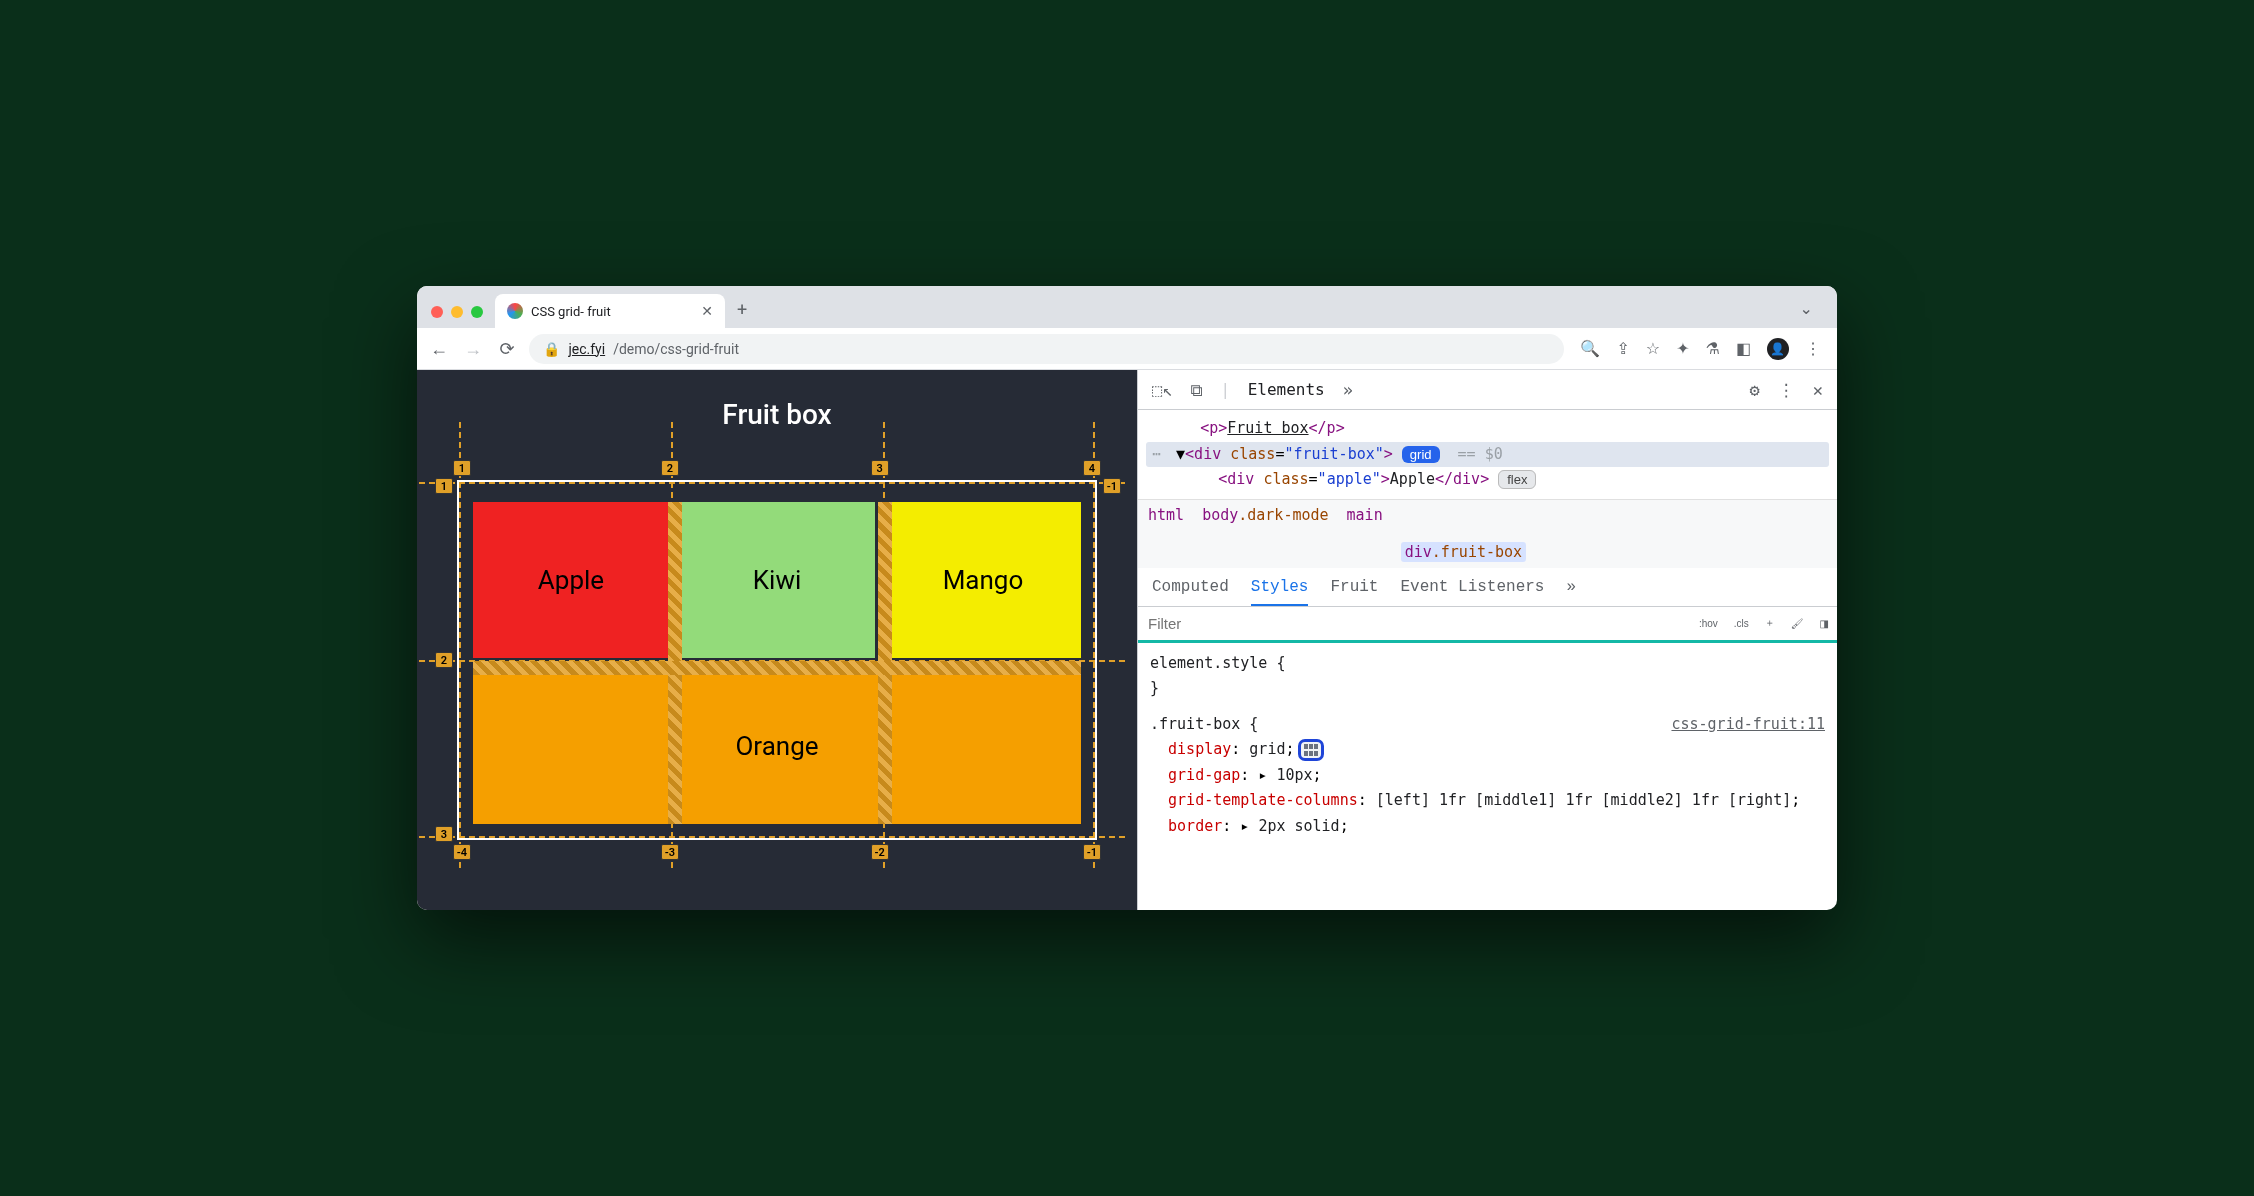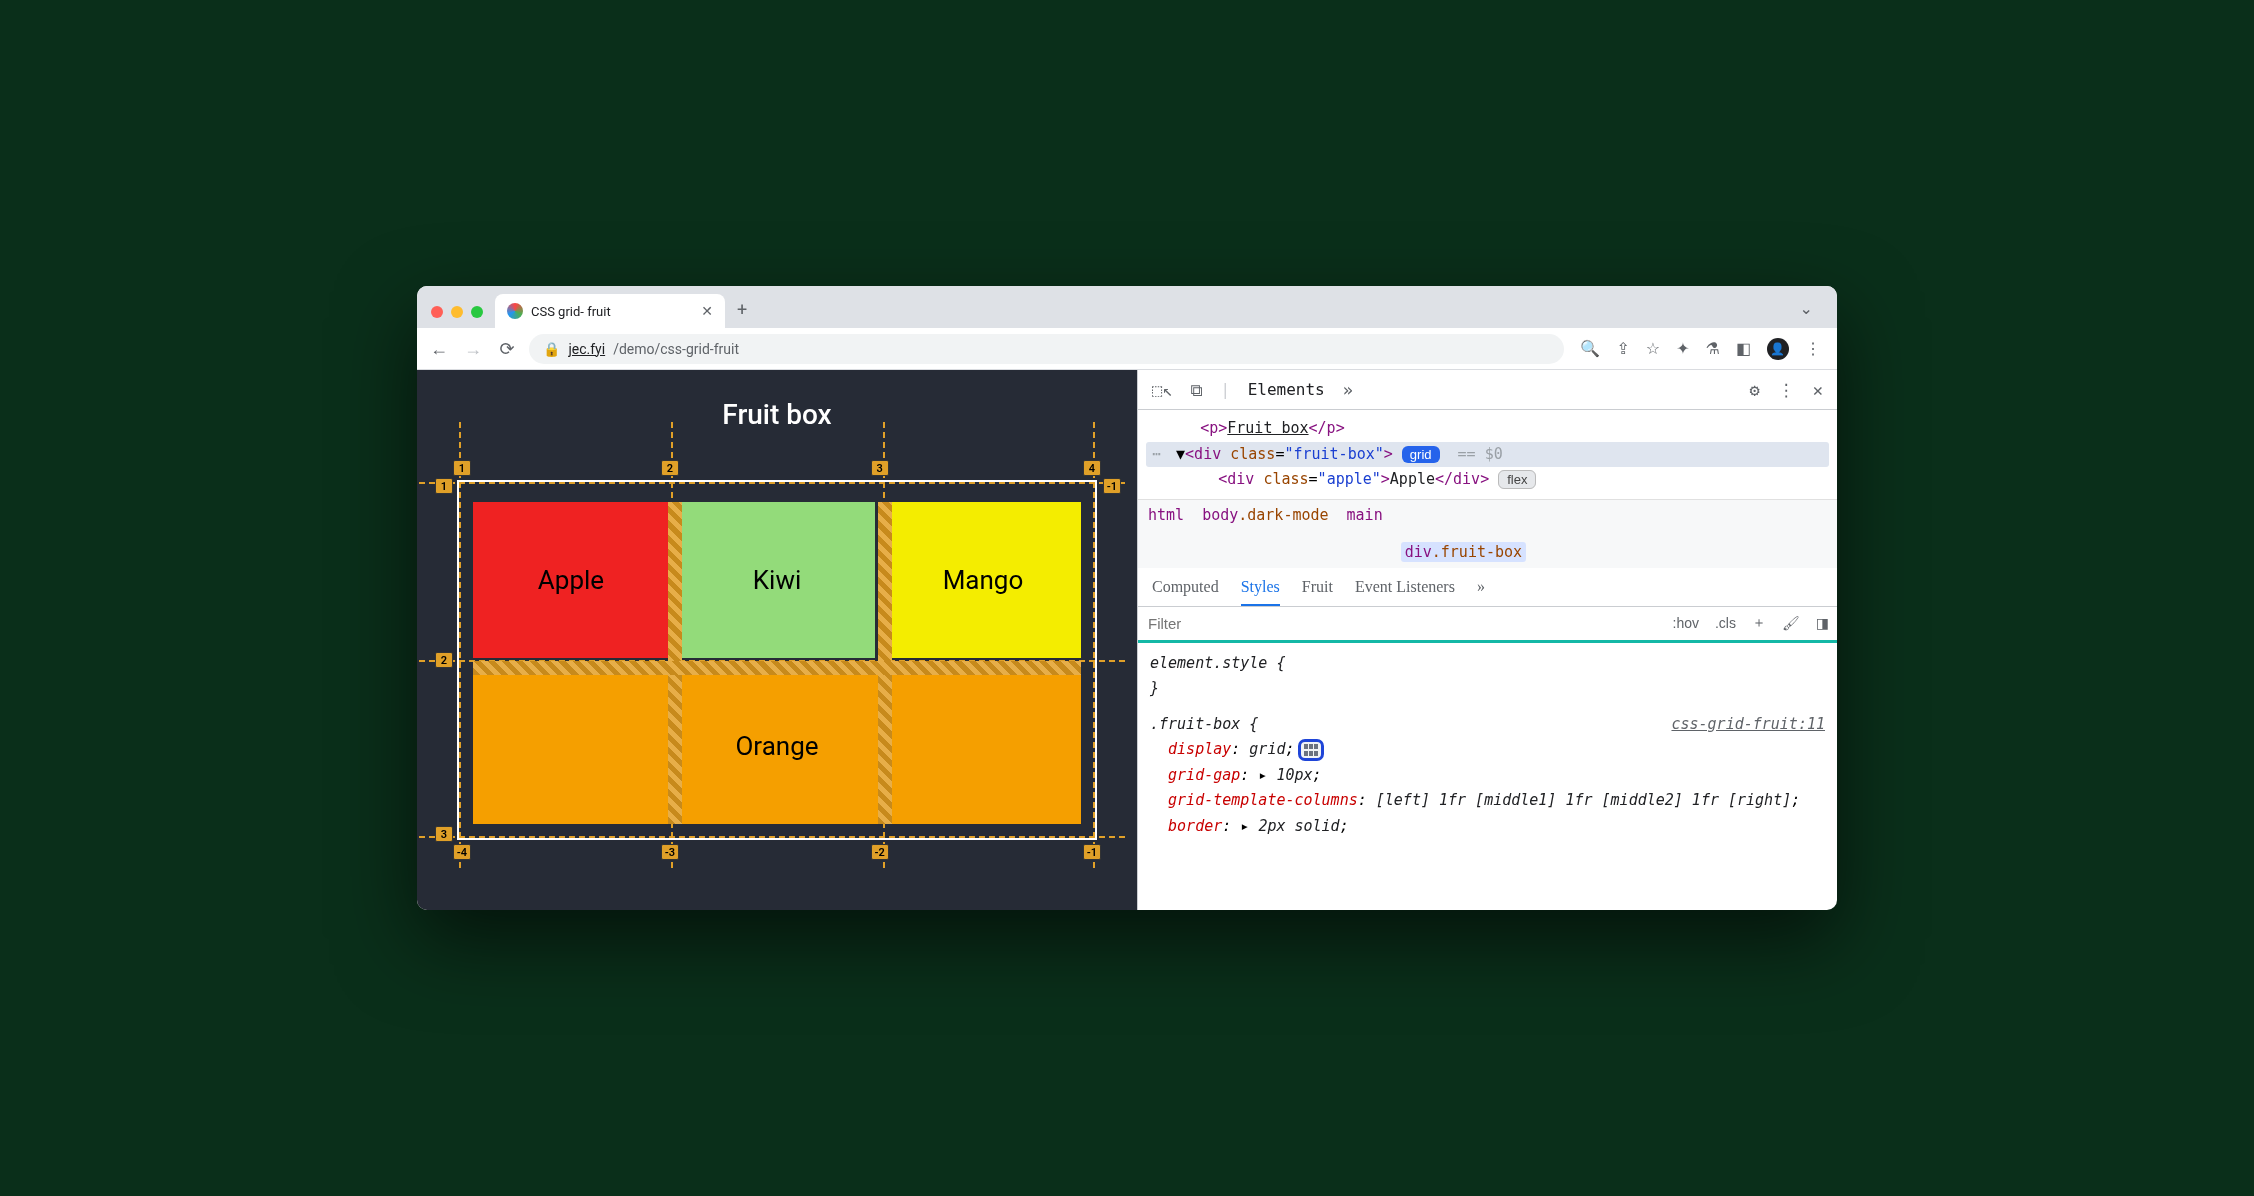--- a/index.html
+++ b/index.html
@@ -114,27 +114,27 @@
   .attr-val{color:#1a3fd1;}
   .txt{color:#202124;}
   .badge{background:#2563eb;color:#fff;border-radius:6px;padding:1px 8px;font-size:13px;font-family:-apple-system,sans-serif;}
   .badge.gray{background:#e6e8eb;color:#444;border:1px solid #bbb;}
   .faint{color:#9aa0a6;}
   .hint-dots{color:#9aa0a6;padding:0 6px;}
   .crumbs{border-top:1px solid #e0e0e0;background:#f7f8f9;padding:6px 10px;display:flex;gap:18px;font-size:15px;}
   .crumbs span{color:#881280;}
   .crumbs .cc{color:#994500;}
   .crumbs .sel{background:#d6e2ff;border-radius:3px;padding:1px 4px;margin-top:36px;}
-  .style-tabs{display:flex;gap:22px;padding:10px 14px 0;border-bottom:1px solid #cacdd1;color:#5f6368;font-size:16px;font-family:Liberation Serif, serif;}
+  .style-tabs{display:flex;gap:22px;padding:10px 14px 0;border-bottom:1px solid #cacdd1;color:#5f6368;font-size:16px;font-family:Liberation Mono, monospace;}
   .style-tabs .st{padding-bottom:8px;}
   .style-tabs .st.active{color:#1a73e8;border-bottom:2px solid #1a73e8;}
   .filter-row{display:flex;align-items:center;border-bottom:3px solid #14b8a6;font-family:-apple-system,sans-serif;}
   .filter-row input{border:none;outline:none;padding:8px 10px;font-size:15px;flex:1;}
-  .filter-row .fbtn{padding:0 8px;color:#5f6368;font-size:14px;}
-  .styles-body{padding:8px 12px;flex:1;overflow:auto;font-style:italic;}
+  .filter-row .fbtn{padding:0 8px;color:#5f6368;font-size:10px;}
+  .styles-body{padding:8px 12px;flex:1;overflow:auto;}
   .rule{margin-bottom:10px;line-height:1.7;}
   .rule-head{display:flex;justify-content:space-between;}
   .source-link{color:#5f6368;text-decoration:underline;}
   .prop{color:#c80000;}
   .val{color:#202124;}
   .grid-editor{
     display:inline-flex;align-items:center;justify-content:center;
     width:26px;height:22px;border:3px solid #1f45d8;border-radius:7px;
     background:#f1f3f4;vertical-align:middle;margin-left:3px;
   }

